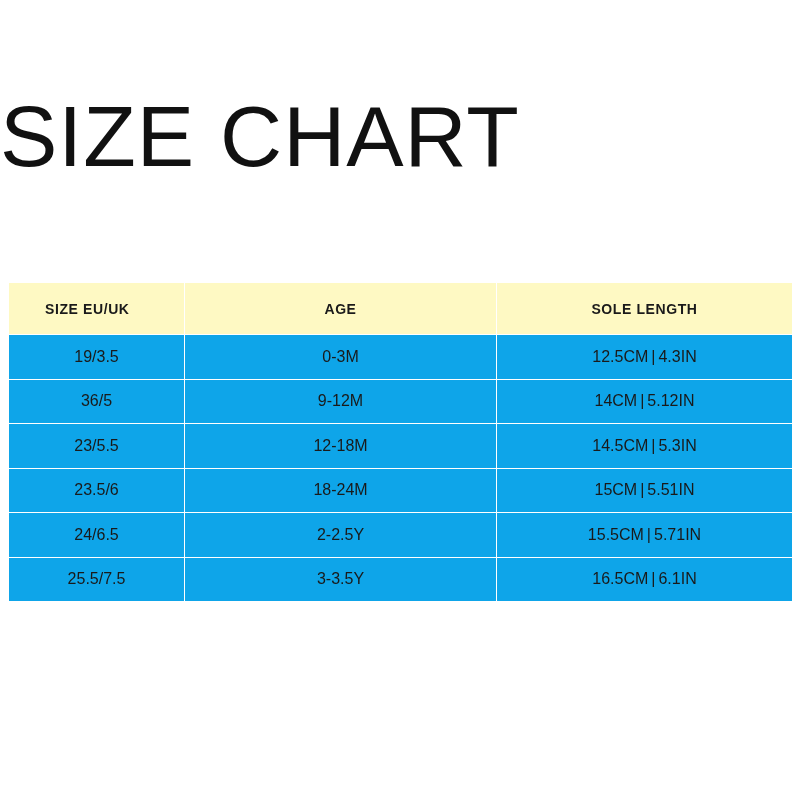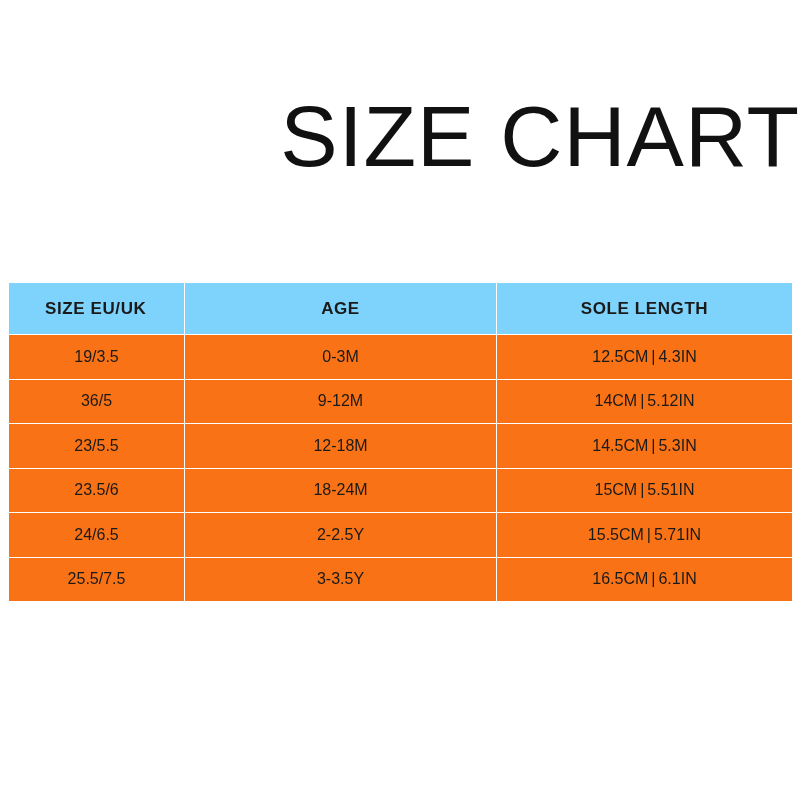--- a/index.html
+++ b/index.html
@@ -18,21 +18,21 @@
     position: relative;
     width: 800px;
     height: 800px;
     box-sizing: border-box;
   }
   .title {
     position: absolute;
     top: 86px;
     left: 0;
     width: 800px;
-    text-align: right;
+    text-align: left;
     font-size: 86px;
     line-height: 100px;
     font-weight: 400;
     letter-spacing: 1px;
     color: #111111;
     white-space: nowrap;
   }
   .table-wrap {
     position: absolute;
     top: 283px;
@@ -42,40 +42,40 @@
   table.size-table {
     width: 784px;
     border-collapse: collapse;
     table-layout: fixed;
   }
   table.size-table col.c1 { width: 176px; }
   table.size-table col.c2 { width: 312px; }
   table.size-table col.c3 { width: 296px; }
 
   table.size-table th {
-    background: #7dd3fc;
-    font-size: 17px;
+    background: #fef9c3;
+    font-size: 14px;
     font-weight: 700;
     letter-spacing: 0.6px;
     color: #1a1a1a;
     height: 51px;
     border: 1px solid #ffffff;
     border-top: none;
     padding: 0 0 0 0;
   }
   table.size-table th.left-head {
     text-align: left;
     padding-left: 36px;
   }
   table.size-table th.center-head {
     text-align: center;
     margin-top: 17px;
   }
   table.size-table td {
-    background: #f97316;
+    background: #0ea5e9;
     font-size: 16px;
     font-weight: 400;
     color: #1a1a1a;
     height: 43.5px;
     text-align: center;
     border: 1px solid #ffffff;
     padding: 0;
   }
   table.size-table tr:last-child td {
     border-bottom: none;

